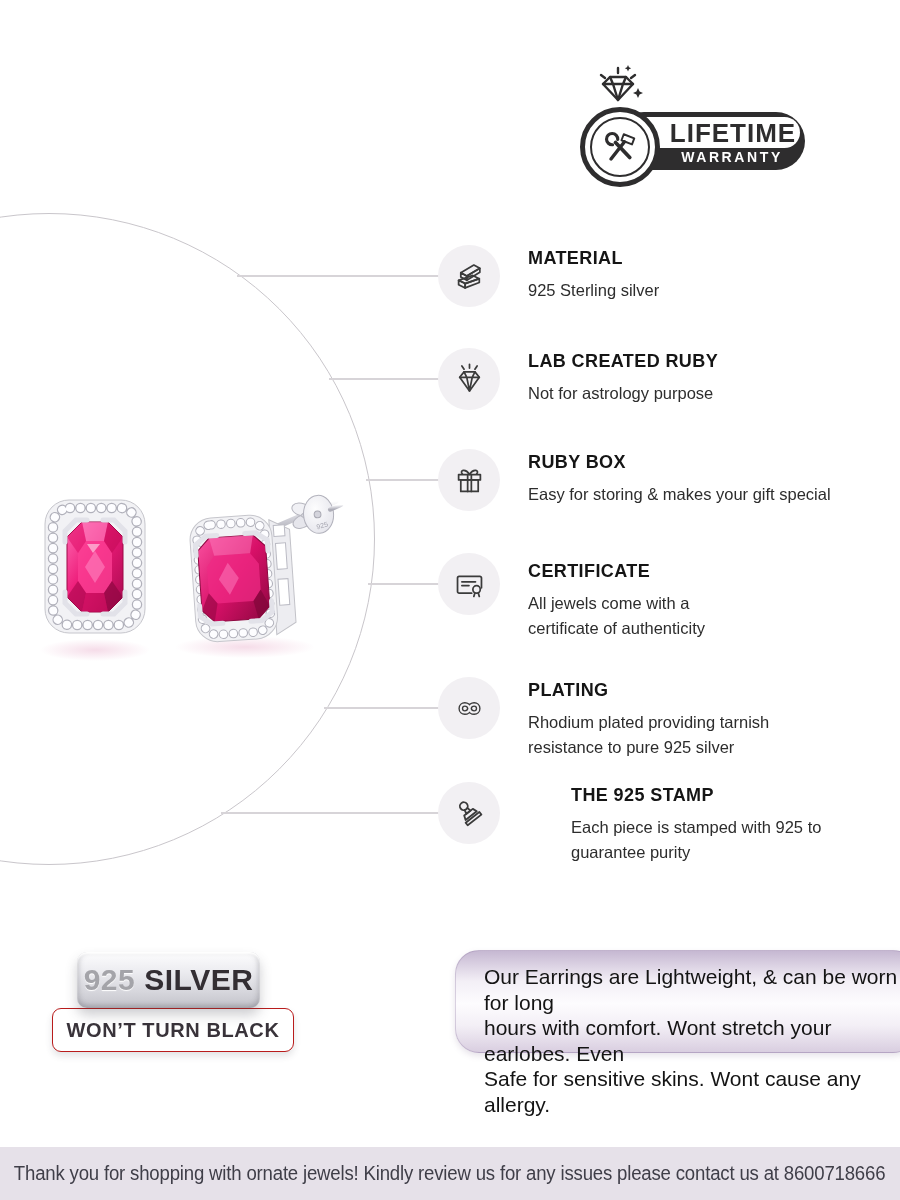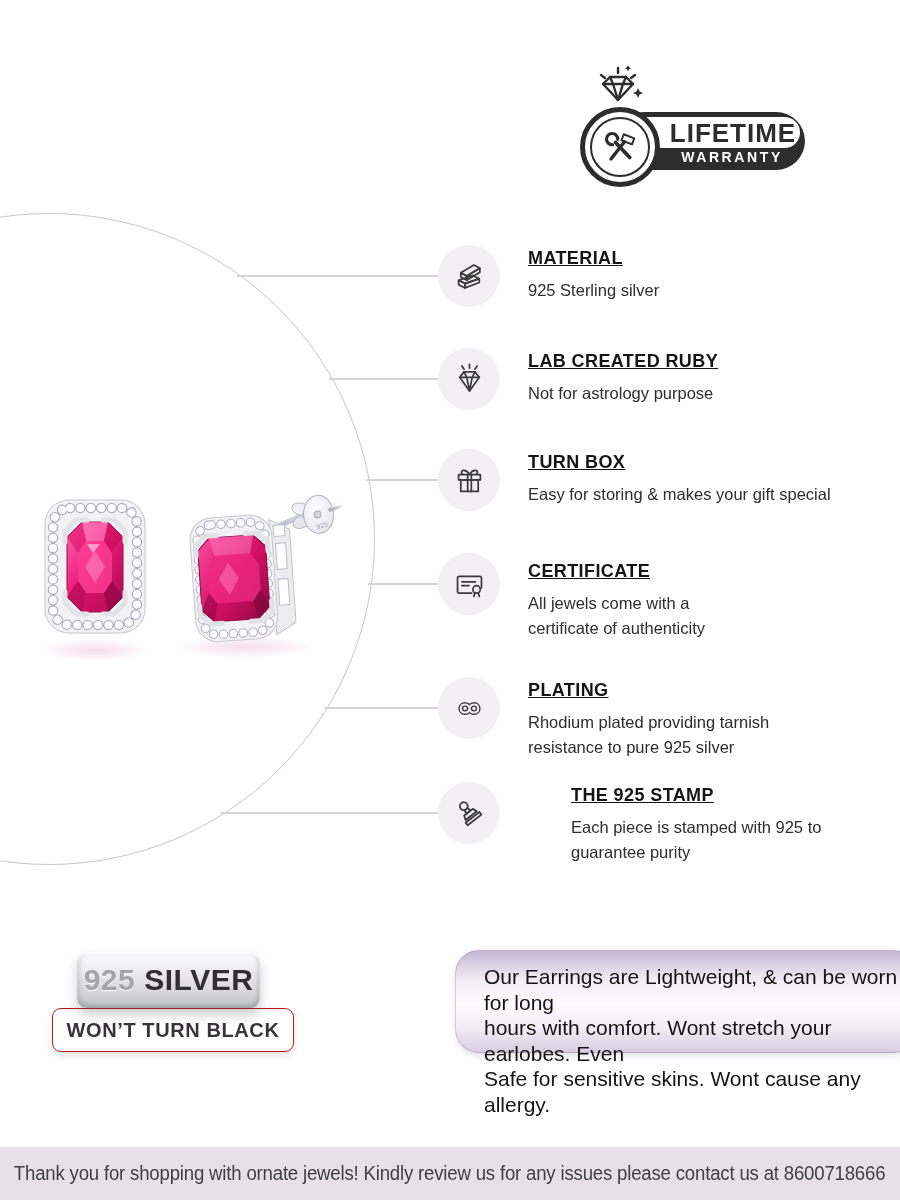--- a/index.html
+++ b/index.html
@@ -21,21 +21,21 @@
 
   
   .icon-circle{
     left:438px;width:62px;height:62px;border-radius:50%;
     background:#f2f0f3;display:flex;align-items:center;justify-content:center;
   }
   .icon-circle svg{width:37px;height:37px;}
   .feature-text{left:528px;width:370px;}
   .feature-title{
     font-size:18px;font-weight:700;color:#151515;letter-spacing:.4px;
-    line-height:22px;margin-bottom:9px;white-space:nowrap;text-decoration:underline;
+    line-height:22px;margin-bottom:9px;white-space:nowrap;
   }
   .body-line{
     font-size:16.5px;color:#2d2d2d;line-height:24.5px;white-space:nowrap;
   }
 
   
   .wty-pill{
     left:615px;top:112px;width:190px;height:58px;
     background:#2e2d2e;border-radius:29px;z-index:1;
   }
@@ -292,21 +292,21 @@
   <div class="feature-title">MATERIAL</div>
   <div class="body-line">925 Sterling silver</div>
   <div class="body-line"></div>
 </div>
 <div class="abs feature-text" style="top:350px;">
   <div class="feature-title">LAB CREATED RUBY</div>
   <div class="body-line">Not for astrology purpose</div>
   <div class="body-line"></div>
 </div>
 <div class="abs feature-text" style="top:451px;">
-  <div class="feature-title">TURN BOX</div>
+  <div class="feature-title">RUBY BOX</div>
   <div class="body-line">Easy for storing  &amp; makes your gift special</div>
   <div class="body-line"></div>
 </div>
 <div class="abs feature-text" style="top:560px;">
   <div class="feature-title">CERTIFICATE</div>
   <div class="body-line">All jewels come with a</div>
   <div class="body-line">certificate of authenticity</div>
 </div>
 <div class="abs feature-text" style="top:679px;">
   <div class="feature-title">PLATING</div>

